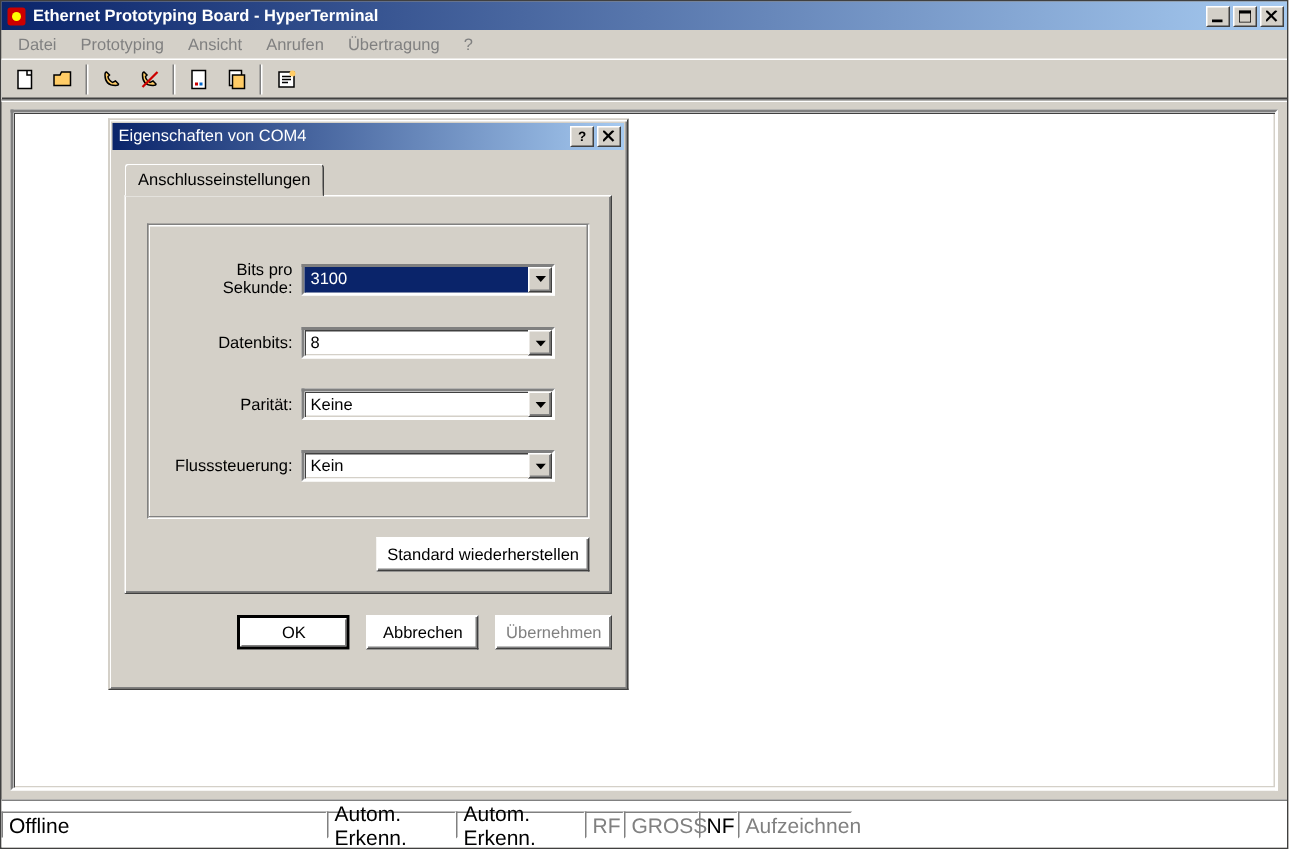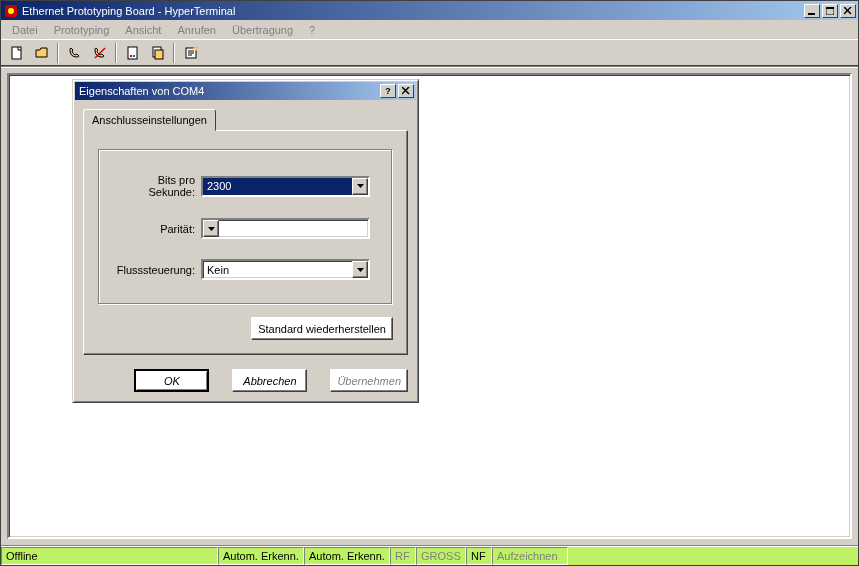--- a/index.html
+++ b/index.html
@@ -31,21 +31,21 @@
   align-items: center;
   padding: 0 2px;
 }
 .titlebar-icon {
   width: 16px; height: 16px;
   margin-right: 3px;
   display: inline-flex; align-items: center; justify-content: center;
 }
 .titlebar-text {
   color: #fff;
-  font-weight: normal;
+  font-weight: bold;
   flex: 1;
 }
 .titlebar-buttons { display: flex; gap: 0; }
 .titlebar-btn {
   width: 16px; height: 14px;
   background: #d4d0c8;
   border: 1px solid #fff;
   border-right-color: #404040;
   border-bottom-color: #404040;
   margin-left: 2px;
@@ -123,21 +123,21 @@
   align-items: center;
   padding: 0 2px 0 4px;
   margin: 2px;
 }
 .dialog-titlebar-text {
   color: #fff;
   font-weight: normal;
   flex: 1;
 }
 .dialog-body {
-  padding: 6px 10px 10px 10px;
+  padding: 6px 10px 26px 10px;
 }
 
 
 .tab-row { display: flex; position: relative; z-index: 2; }
 .tab {
   background: #d4d0c8;
   border: 1px solid;
   border-color: #fff #404040 #d4d0c8 #fff;
   border-radius: 3px 3px 0 0;
   padding: 4px 8px 4px 8px;
@@ -222,34 +222,33 @@
 }
 .btn-row-right {
   display: flex;
   justify-content: flex-end;
   gap: 6px;
   margin-top: 12px;
 }
 .btn-row-bottom {
   display: flex;
   justify-content: flex-end;
-  gap: 23px;
+  gap: 11px;
   margin-top: 14px;
-  font-style: italic;
 }
 
 
 .statusbar {
-  height: 20px;
-  background: #bef264;
+  height: 32px;
+  background: #ffffff;
   border-top: 1px solid #808080;
   box-shadow: inset 0 1px 0 #fff;
   display: flex;
   align-items: center;
-  font-size: 11px;
+  font-size: 14px;
 }
 .status-cell {
   height: 18px;
   border: 1px solid;
   border-color: #808080 #fff #fff #808080;
   padding: 0 4px;
   display: flex;
   align-items: center;
   margin-right: 0;
 }
@@ -369,33 +368,45 @@
             <div class="tab">
               <span>Anschlusseinstellungen</span>
             </div>
           </div>
           <div class="tab-panel">
             <div class="groupbox">
 
               <div class="form-row">
                 <div class="form-label">Bits pro Sekunde:</div>
                 <div class="combo selected">
-                  <div class="combo-text">2300</div>
+                  <div class="combo-text">3100</div>
                   <div class="combo-arrow">
                       <svg width="7" height="4">
                         <polygon points="0,0 7,0 3.5,4" fill="#000"></polygon>
                       </svg>
                     </div>
                 </div>
               </div>
 
+              <div class="form-row">
+                <div class="form-label">Datenbits:</div>
+                <div class="combo">
+                  <div class="combo-text">8</div>
+                  <div class="combo-arrow">
+                      <svg width="7" height="4">
+                        <polygon points="0,0 7,0 3.5,4" fill="#000"></polygon>
+                      </svg>
+                    </div>
+                </div>
+              </div>
 
               <div class="form-row">
                 <div class="form-label">Parität:</div>
                 <div class="combo">
+                  <div class="combo-text">Keine</div>
                   <div class="combo-arrow">
                       <svg width="7" height="4">
                         <polygon points="0,0 7,0 3.5,4" fill="#000"></polygon>
                       </svg>
                     </div>
                 </div>
               </div>
 
 
               <div class="form-row">

